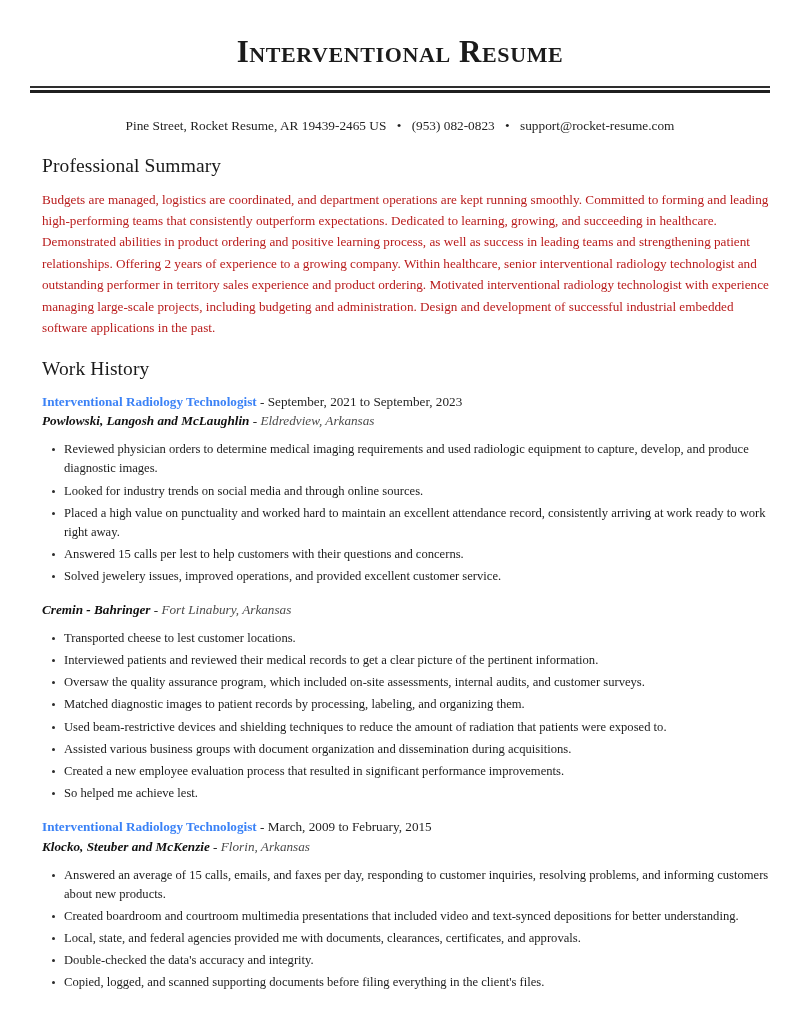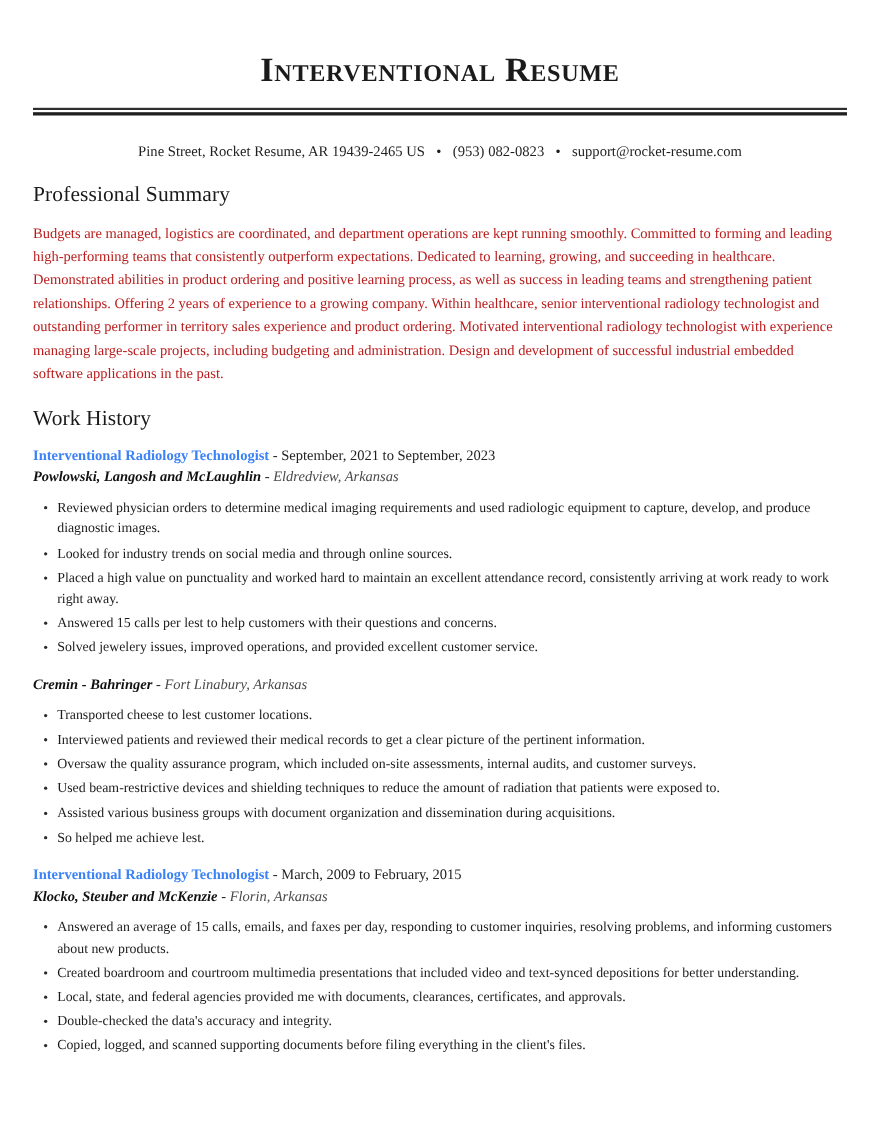--- a/index.html
+++ b/index.html
@@ -26,21 +26,21 @@
   
   .resume-title {
     text-align: center;
     font-family: "Liberation Serif", "DejaVu Serif", serif;
     font-size: 31px;
     font-weight: 700;
     font-variant: small-caps;
     letter-spacing: 0.6px;
     color: #1b1b1b;
     margin: 0;
-    padding-top: 45px;
+    padding-top: 33px;
     padding-bottom: 0;
     line-height: 1.25;
   }
   .title-rules {
     margin-top: 14px;
     margin-bottom: 0;
   }
   .rule-thick {
     height: 2px;
     background: #2e2e2e;
@@ -65,20 +65,21 @@
   }
   .contact-sep {
     display: inline-block;
     padding: 0 7px;
     color: #1f1f1f;
   }
 
   
   .section {
     margin-top: 18px;
+    margin-left: 12px;
   }
   .section-heading {
     font-size: 19.5px;
     font-weight: 400;
     color: #1a1a1a;
     margin: 0 0 9px 0;
     line-height: 1.3;
     letter-spacing: 0.1px;
   }
   .section-summary .section-heading {
@@ -188,22 +189,24 @@
             <li>Answered 15 calls per lest to help customers with their questions and concerns.</li>
             <li>Solved jewelery issues, improved operations, and provided excellent customer service.</li>
           </ul>
         </div>
         <div class="job">
           <div class="job-line"><span class="job-company">Cremin - Bahringer</span><span class="dash"> - </span><span class="job-location">Fort Linabury, Arkansas</span></div>
           <ul class="bullets">
             <li>Transported cheese to lest customer locations.</li>
             <li>Interviewed patients and reviewed their medical records to get a clear picture of the pertinent information.</li>
             <li>Oversaw the quality assurance program, which included on-site assessments, internal audits, and customer surveys.</li>
+            <li>Matched diagnostic images to patient records by processing, labeling, and organizing them.</li>
             <li>Used beam-restrictive devices and shielding techniques to reduce the amount of radiation that patients were exposed to.</li>
             <li>Assisted various business groups with document organization and dissemination during acquisitions.</li>
+            <li>Created a new employee evaluation process that resulted in significant performance improvements.</li>
             <li>So helped me achieve lest.</li>
           </ul>
         </div>
         <div class="job">
           <div class="job-line"><span class="job-title">Interventional Radiology Technologist</span><span class="dash"> - </span><span class="job-dates">March, 2009 to February, 2015</span></div>
           <div class="job-line"><span class="job-company">Klocko, Steuber and McKenzie</span><span class="dash"> - </span><span class="job-location">Florin, Arkansas</span></div>
           <ul class="bullets">
             <li>Answered an average of 15 calls, emails, and faxes per day, responding to customer inquiries, resolving problems, and informing customers about new products.</li>
             <li>Created boardroom and courtroom multimedia presentations that included video and text-synced depositions for better understanding.</li>
             <li>Local, state, and federal agencies provided me with documents, clearances, certificates, and approvals.</li>

